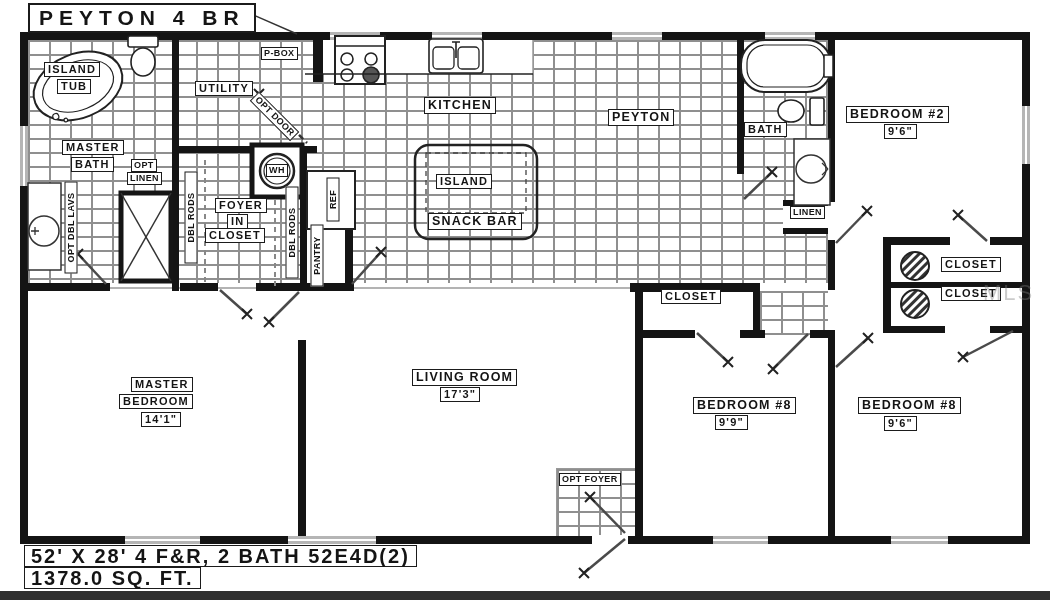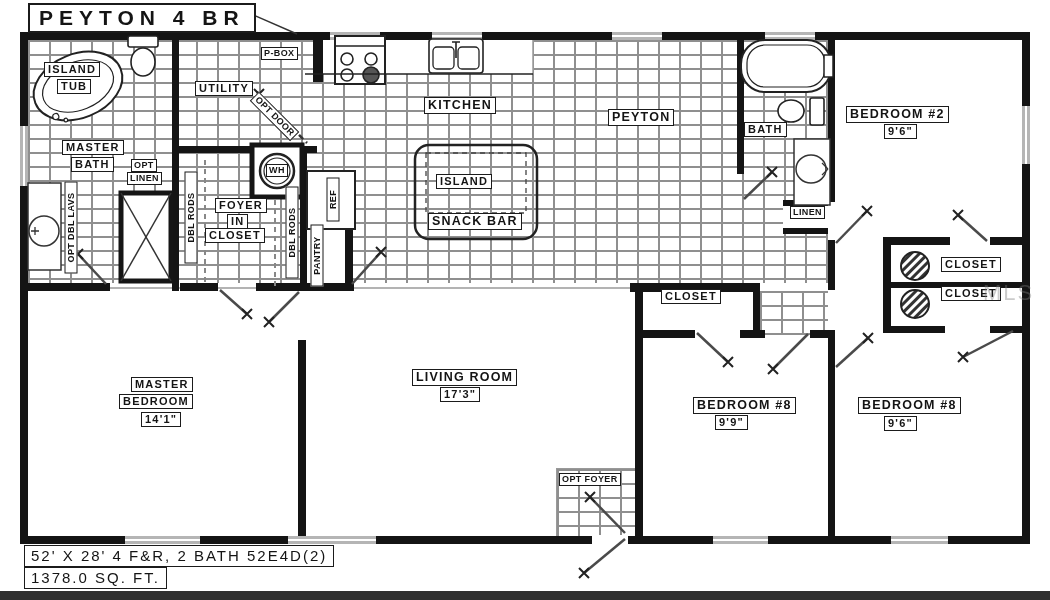--- a/index.html
+++ b/index.html
@@ -10,21 +10,21 @@
         background-size:21px 14px;z-index:1}
   .white{position:absolute;background:#fff;z-index:5}
   svg.ov{position:absolute;left:0;top:0;z-index:20;pointer-events:none}
   .box{position:absolute;background:#fff;border:1.5px solid #1b1b1b;font-size:11px;line-height:13px;
        font-weight:600;letter-spacing:1.2px;padding:0 3px;white-space:nowrap;z-index:30}
   .big{font-size:12.5px;line-height:15px}
   .sm{font-size:9px;line-height:11px;letter-spacing:.4px;padding:0 2px}
   .rot{transform:rotate(-90deg);transform-origin:50% 50%;text-align:center}
   .r45{transform:rotate(45deg);transform-origin:50% 50%}
   #ttl{font-size:21px;line-height:26px;letter-spacing:6px;border-width:2.5px;padding:0 9px;font-weight:700}
-  .foot{font-size:15px;line-height:20px;letter-spacing:2px;padding:0 6px;font-weight:400}
+  .foot{font-size:20px;line-height:20px;letter-spacing:2px;padding:0 6px;font-weight:700}
   #wm{position:absolute;left:983px;top:280px;z-index:40;color:rgba(125,125,125,.4);
       font-size:22px;font-weight:400;letter-spacing:2px}
   .bstrip{position:absolute;left:0;top:591px;width:1050px;height:9px;background:#2f2f2f;z-index:2}
 </style>
 </head>
 <body>
 
 <div id="plan">
 
   <div class="tile" style="left:28px;top:40px;width:800px;height:243px"></div>

